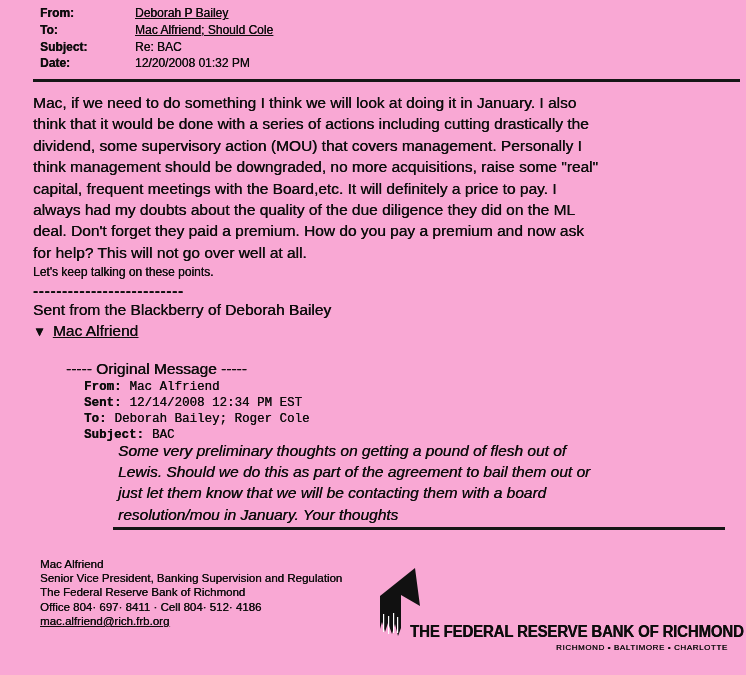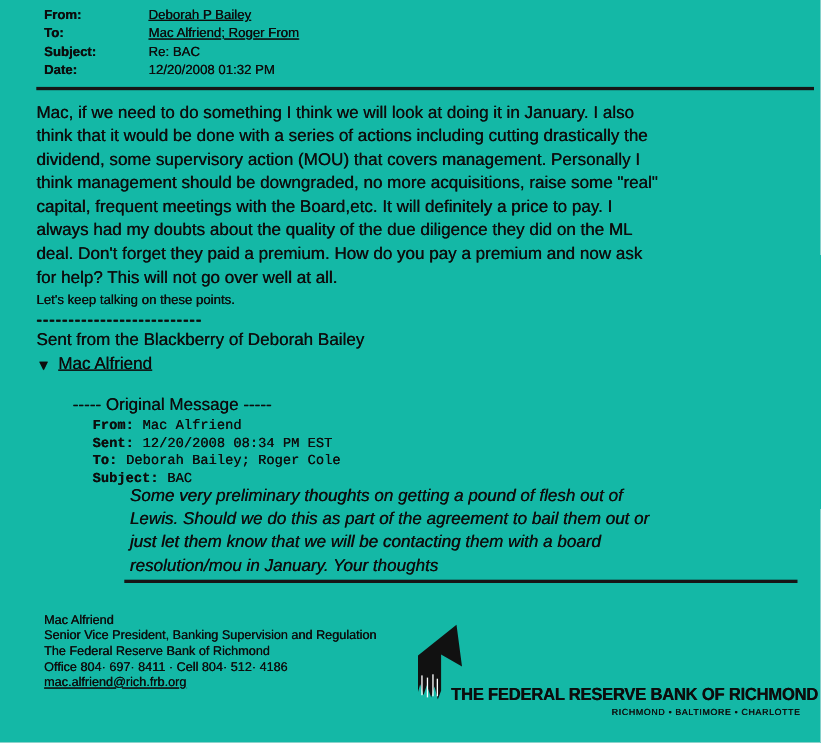--- a/index.html
+++ b/index.html
@@ -1,17 +1,17 @@
 <!DOCTYPE html>
 <html><head>
 <meta charset="utf-8">
 <style>
   html,body{margin:0;padding:0;background:#e8e8e8;}
   .page{
-    position:relative;width:746px;height:675px;background:#14b8a6;
+    position:relative;width:746px;height:675px;background:#f9a8d4;
     font-family:"Liberation Sans",sans-serif;color:#0d0d0d;overflow:hidden;
     text-shadow:0.3px 0 0 currentColor;
   }
   
   .hdr-row{position:absolute;left:40px;display:flex;font-size:12px;line-height:14px;}
   .hdr-label{width:95px;font-weight:bold;}
   .hdr-value{}
   .u{text-decoration:underline;}
   .rule{position:absolute;background:#161616;}
   
@@ -52,21 +52,21 @@
 <body>
 
 <div class="page">
 
   <div class="hdr-row" style="top:6px;">
     <span class="hdr-label">From:</span>
     <span class="hdr-value u">Deborah P Bailey</span>
   </div>
   <div class="hdr-row" style="top:23px;">
     <span class="hdr-label">To:</span>
-    <span class="hdr-value u">Mac Alfriend; Roger From</span>
+    <span class="hdr-value u">Mac Alfriend; Should Cole</span>
   </div>
   <div class="hdr-row" style="top:40px;">
     <span class="hdr-label">Subject:</span>
     <span class="hdr-value">Re: BAC</span>
   </div>
   <div class="hdr-row" style="top:56px;">
     <span class="hdr-label">Date:</span>
     <span class="hdr-value">12/20/2008 01:32 PM</span>
   </div>
 
@@ -92,21 +92,21 @@
 
   <div class="om-title">----- Original Message -----</div>
 
   <div class="om-block">
     <div class="om-row">
       <span class="om-label">From:</span>
       <span class="om-val">Mac Alfriend</span>
     </div>
     <div class="om-row">
       <span class="om-label">Sent:</span>
-      <span class="om-val">12/20/2008 08:34 PM EST</span>
+      <span class="om-val">12/14/2008 12:34 PM EST</span>
     </div>
     <div class="om-row">
       <span class="om-label">To:</span>
       <span class="om-val">Deborah Bailey; Roger Cole</span>
     </div>
     <div class="om-row">
       <span class="om-label">Subject:</span>
       <span class="om-val">BAC</span>
     </div>
   </div>

